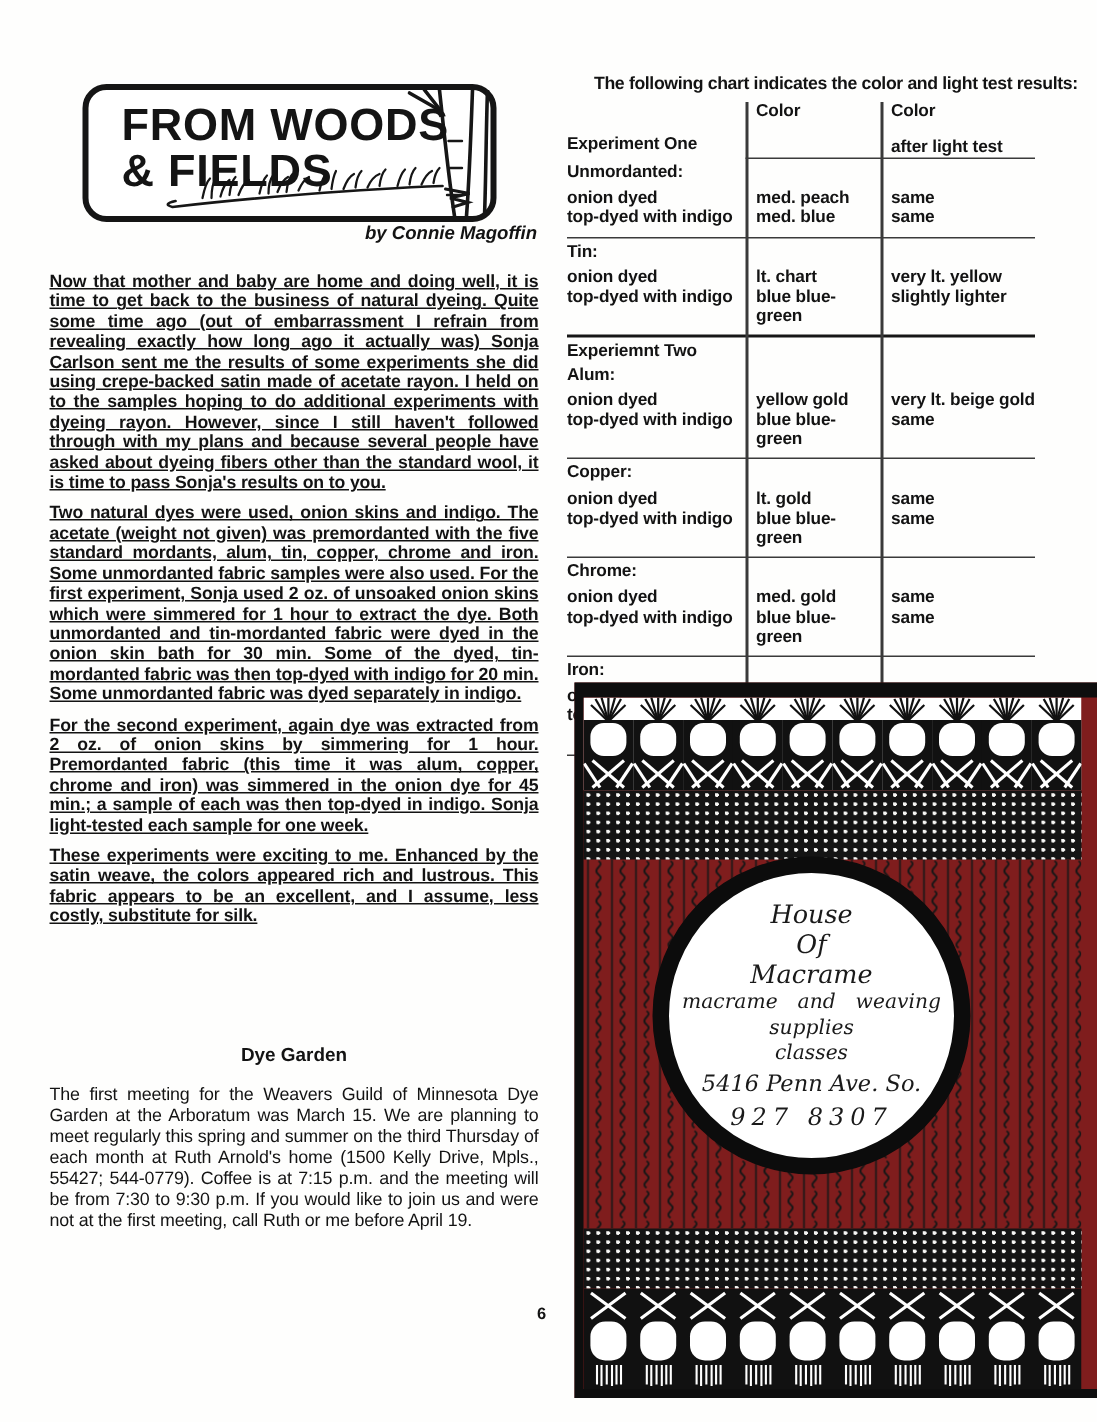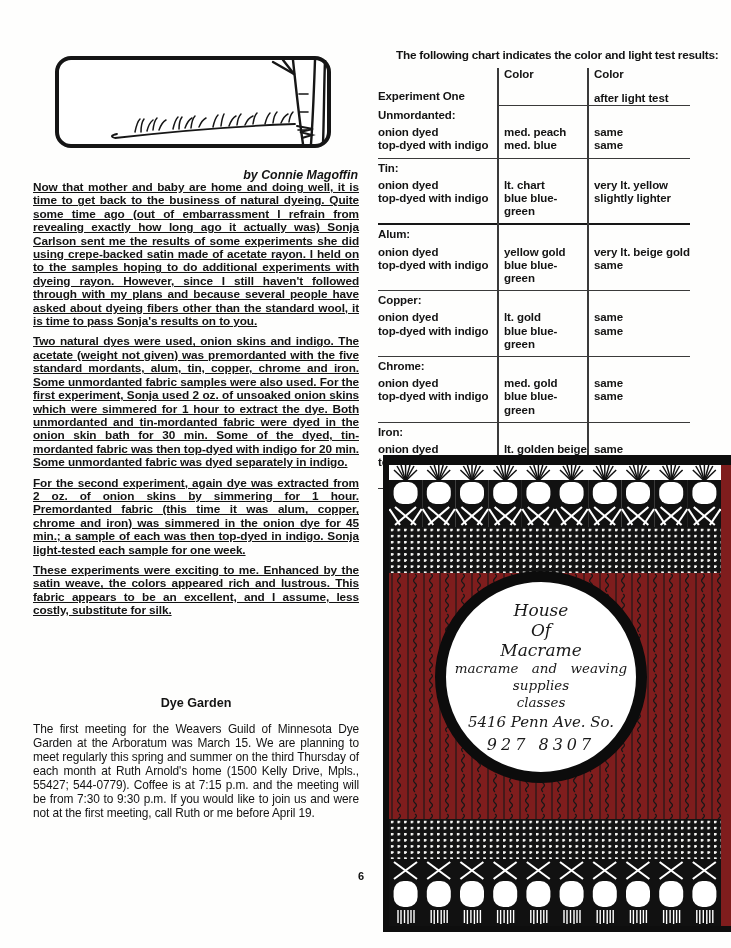--- a/index.html
+++ b/index.html
@@ -6,21 +6,21 @@
     background:#ffffff;font-family:"Liberation Sans",sans-serif;color:#131313;}
   .page{position:absolute;inset:0;background:#fefefd;}
 
   
   .masthead{position:absolute;left:55px;top:56px;width:276px;height:92px;
     border:4px solid #151515;border-radius:16px;box-sizing:border-box;background:#fff;}
   .mast-title{position:absolute;left:22px;top:8px;font-weight:800;font-size:30px;
     line-height:31px;letter-spacing:0.5px;color:#141414;}
   .mast-art{position:absolute;left:0;top:0;width:268px;height:84px;}
 
-  .byline{position:absolute;left:33px;top:168px;width:325px;text-align:right;
+  .byline{position:absolute;left:33px;top:148px;width:325px;text-align:right;
     font-weight:700;font-style:italic;font-size:12.4px;}
 
   
   .article{position:absolute;left:33px;top:181px;width:326px;}
   .article p{margin:0 0 7px 0;font-size:11.8px;font-weight:700;line-height:13.4px;
     text-align:justify;letter-spacing:-0.1px;text-decoration:underline;}
   .dg-heading{position:absolute;left:33px;top:696px;width:326px;text-align:center;
     font-weight:700;font-size:12.6px;}
   .dg-body{position:absolute;left:33px;top:722px;width:326px;font-size:11.9px;
     font-weight:400;line-height:14px;text-align:justify;letter-spacing:-0.1px;}
@@ -104,20 +104,24 @@
         <path d="M235,14 L214,2"></path>
           <path d="M235,14 L224,0"></path>
         <path d="M266,0 C265,28 265,58 264,84"></path>
       </g>
       <g stroke-width="1.6">
         <path d="M240,34 h9"></path>
           <path d="M241,52 h8"></path>
           <path d="M239,70 h9"></path>
       </g>
     </svg>
+    <div class="mast-title">
+      <div>FROM WOODS</div>
+      <div>&amp; FIELDS</div>
+    </div>
   </div>
 
   <div class="byline">by Connie Magoffin</div>
 
   <div class="article">
     <p>Now that mother and baby are home and doing well, it is time to get back to the business of natural dyeing. Quite some time ago (out of embarrassment I refrain from revealing exactly how long ago it actually was) Sonja Carlson sent me the results of some experiments she did using crepe-backed satin made of acetate rayon. I held on to the samples hoping to do additional experiments with dyeing rayon. However, since I still haven't followed through with my plans and because several people have asked about dyeing fibers other than the standard wool, it is time to pass Sonja's results on to you.</p>
     <p>Two natural dyes were used, onion skins and indigo. The acetate (weight not given) was premordanted with the five standard mordants, alum, tin, copper, chrome and iron. Some unmordanted fabric samples were also used. For the first experiment, Sonja used 2 oz. of unsoaked onion skins which were simmered for 1 hour to extract the dye. Both unmordanted and tin-mordanted fabric were dyed in the onion skin bath for 30 min. Some of the dyed, tin-mordanted fabric was then top-dyed with indigo for 20 min. Some unmordanted fabric was dyed separately in indigo.</p>
     <p>For the second experiment, again dye was extracted from 2 oz. of onion skins by simmering for 1 hour. Premordanted fabric (this time it was alum, copper, chrome and iron) was simmered in the onion dye for 45 min.; a sample of each was then top-dyed in indigo. Sonja light-tested each sample for one week.</p>
     <p>These experiments were exciting to me. Enhanced by the satin weave, the colors appeared rich and lustrous. This fabric appears to be an excellent, and I assume, less costly, substitute for silk.</p>
   </div>
@@ -165,20 +169,21 @@
         <div class="c3">very lt. yellow</div>
       </div>
       <div class="dg-row">
         <div class="c1">top-dyed with indigo</div>
         <div class="c2">blue blue-green</div>
         <div class="c3">slightly lighter</div>
       </div>
     </div>
 
     <div class="dg-group">
+      <div class="dg-section">Experiemnt Two</div>
       <div class="dg-label">Alum:</div>
       <div class="dg-row">
         <div class="c1">onion dyed</div>
         <div class="c2">yellow gold</div>
         <div class="c3">very lt. beige gold</div>
       </div>
       <div class="dg-row">
         <div class="c1">top-dyed with indigo</div>
         <div class="c2">blue blue-green</div>
         <div class="c3">same</div>

